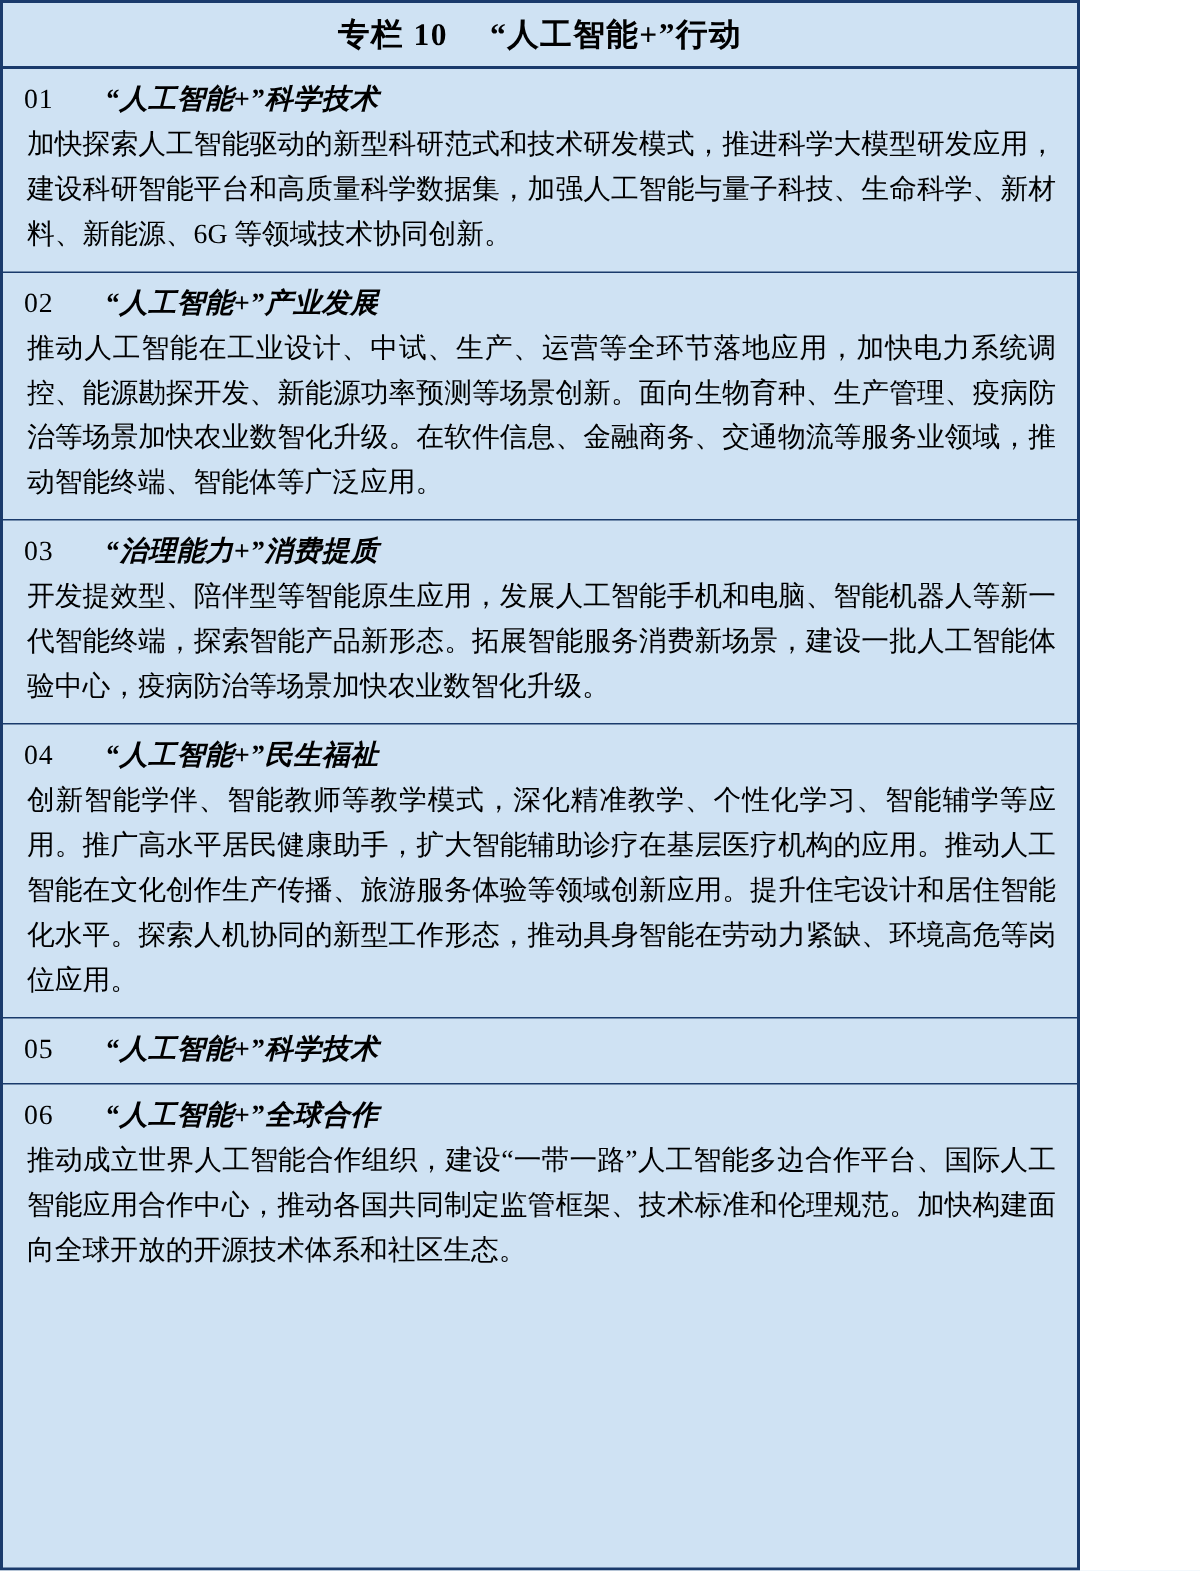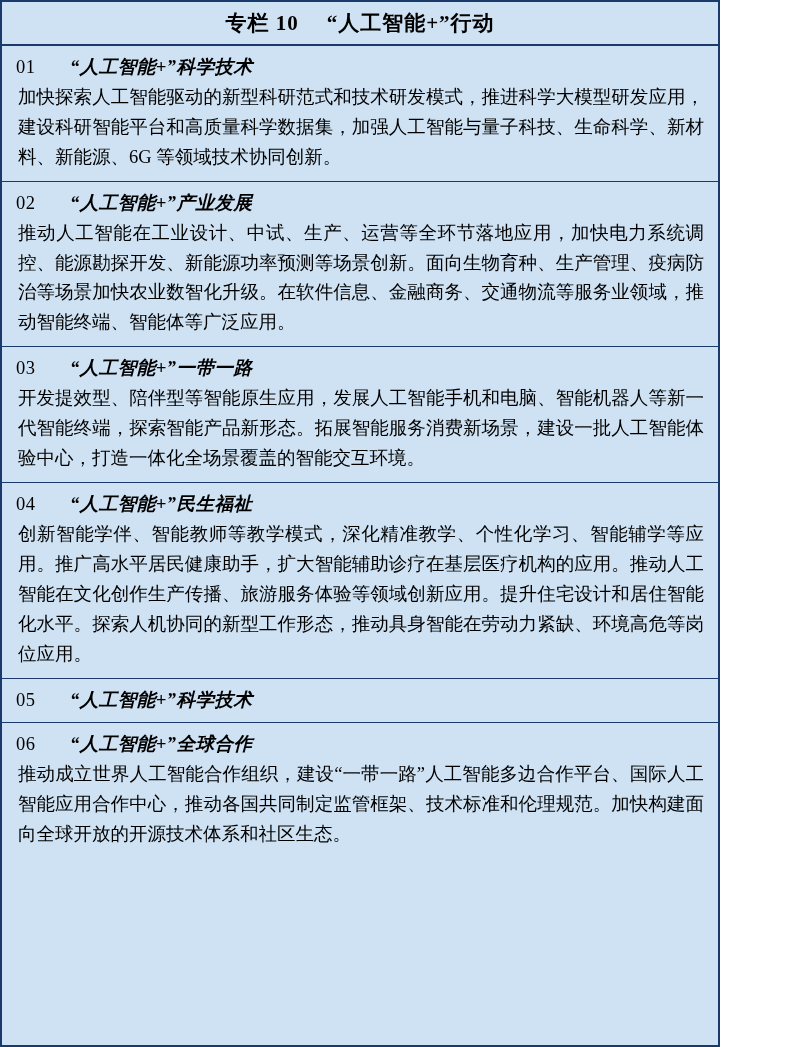--- a/index.html
+++ b/index.html
@@ -102,23 +102,23 @@
       <div class="entry-head">
         <span class="entry-num">02</span>
         <span class="entry-title">“人工智能+”产业发展</span>
       </div>
       <div class="entry-body">推动人工智能在工业设计、中试、生产、运营等全环节落地应用，加快电力系统调控、能源勘探开发、新能源功率预测等场景创新。面向生物育种、生产管理、疫病防治等场景加快农业数智化升级。在软件信息、金融商务、交通物流等服务业领域，推动智能终端、智能体等广泛应用。</div>
     </div>
 
     <div class="entry">
       <div class="entry-head">
         <span class="entry-num">03</span>
-        <span class="entry-title">“人工智能+”一带一路</span>
+        <span class="entry-title">“治理能力+”消费提质</span>
       </div>
-      <div class="entry-body">开发提效型、陪伴型等智能原生应用，发展人工智能手机和电脑、智能机器人等新一代智能终端，探索智能产品新形态。拓展智能服务消费新场景，建设一批人工智能体验中心，打造一体化全场景覆盖的智能交互环境。</div>
+      <div class="entry-body">开发提效型、陪伴型等智能原生应用，发展人工智能手机和电脑、智能机器人等新一代智能终端，探索智能产品新形态。拓展智能服务消费新场景，建设一批人工智能体验中心，疫病防治等场景加快农业数智化升级。</div>
     </div>
 
     <div class="entry">
       <div class="entry-head">
         <span class="entry-num">04</span>
         <span class="entry-title">“人工智能+”民生福祉</span>
       </div>
       <div class="entry-body">创新智能学伴、智能教师等教学模式，深化精准教学、个性化学习、智能辅学等应用。推广高水平居民健康助手，扩大智能辅助诊疗在基层医疗机构的应用。推动人工智能在文化创作生产传播、旅游服务体验等领域创新应用。提升住宅设计和居住智能化水平。探索人机协同的新型工作形态，推动具身智能在劳动力紧缺、环境高危等岗位应用。</div>
     </div>
 

